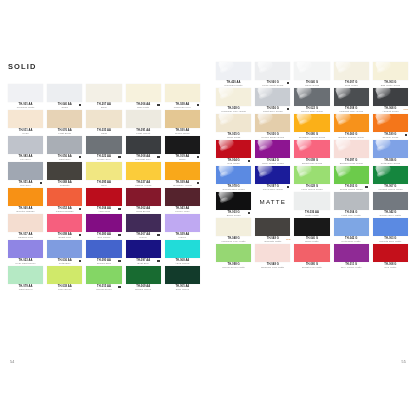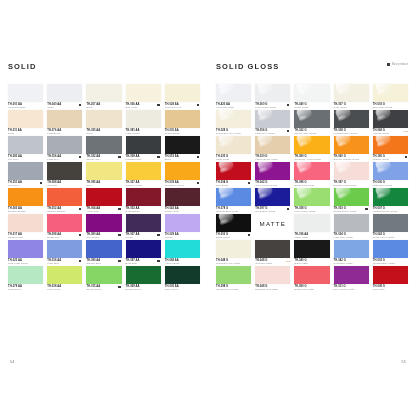--- a/index.html
+++ b/index.html
@@ -26,20 +26,21 @@
     position: relative;
     width: 208px;
     height: 416px;
     background: #ffffff;
     box-sizing: border-box;
     padding: 62px 8px 0 8px;
   }
   .page-inner {
     position: relative;
     width: 192px;
+    text-align: center;
   }
   .page-header {
     display: flex;
     align-items: flex-start;
     justify-content: space-between;
     height: 14px;
     margin-bottom: 8px;
   }
   .section-title {
     font-size: 7.5px;
@@ -481,27 +482,20 @@
               <span class="name">Dark Green</span>
             </div>
           </div>
         </div>
     </div>
     <div class="page-number left">54</div>
   </div>
 
   <div class="page">
     <div class="page-inner">
-      <div class="page-header">
-        <div class="section-title">SOLID GLOSS</div>
-        <div class="legend">
-          <span class="legend-mark"></span>
-          <span class="legend-text">New product</span>
-        </div>
-      </div>
       <div class="grid" id="right-grid">
           <div class="cell">
             <div class="swatch gloss" style="background: rgb(238, 240, 244);"></div>
             <div class="meta">
               <span class="code">TH-420 AA</span>
               <span class="name">Porcelain White</span>
             </div>
           </div>
           <div class="cell">
             <div class="swatch gloss" style="background: rgb(237, 238, 240);"></div>

